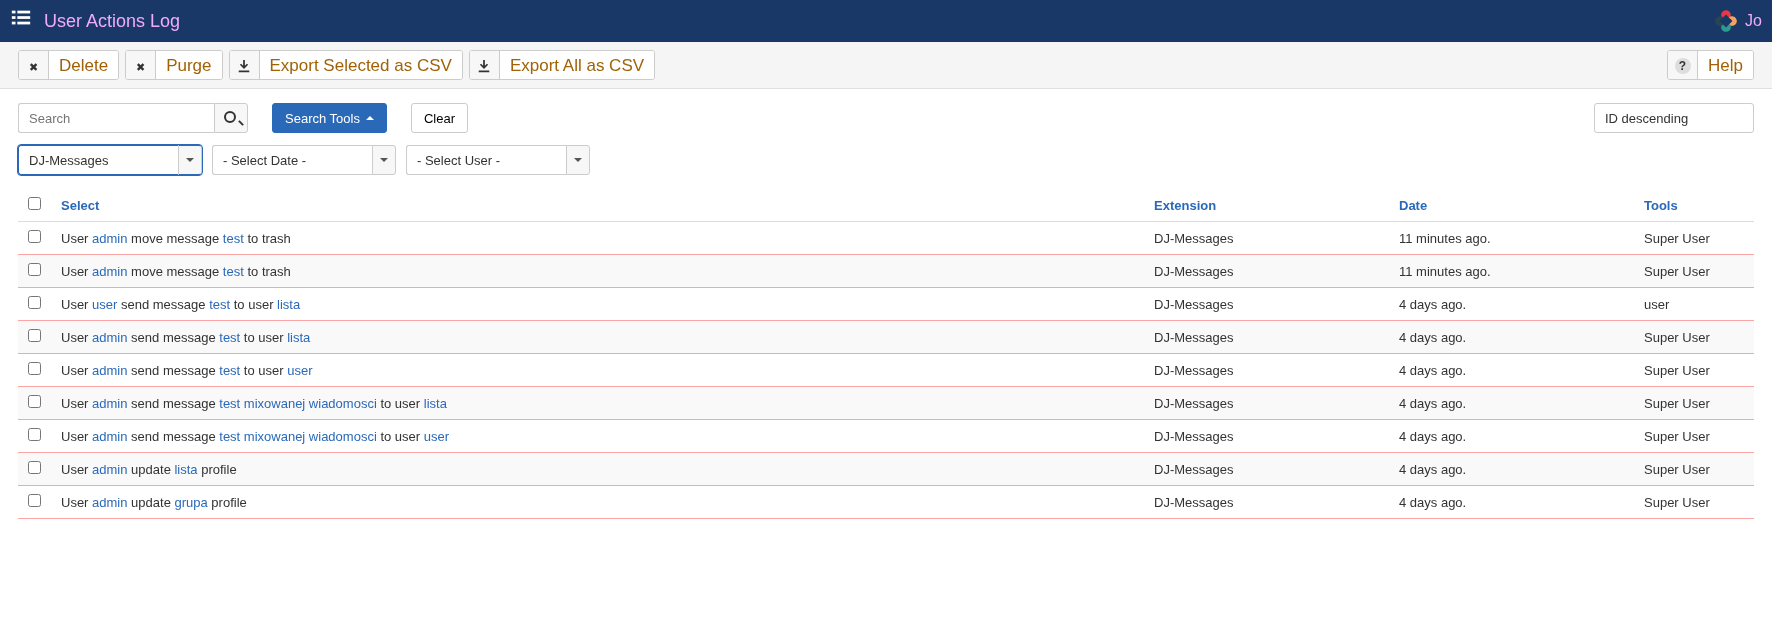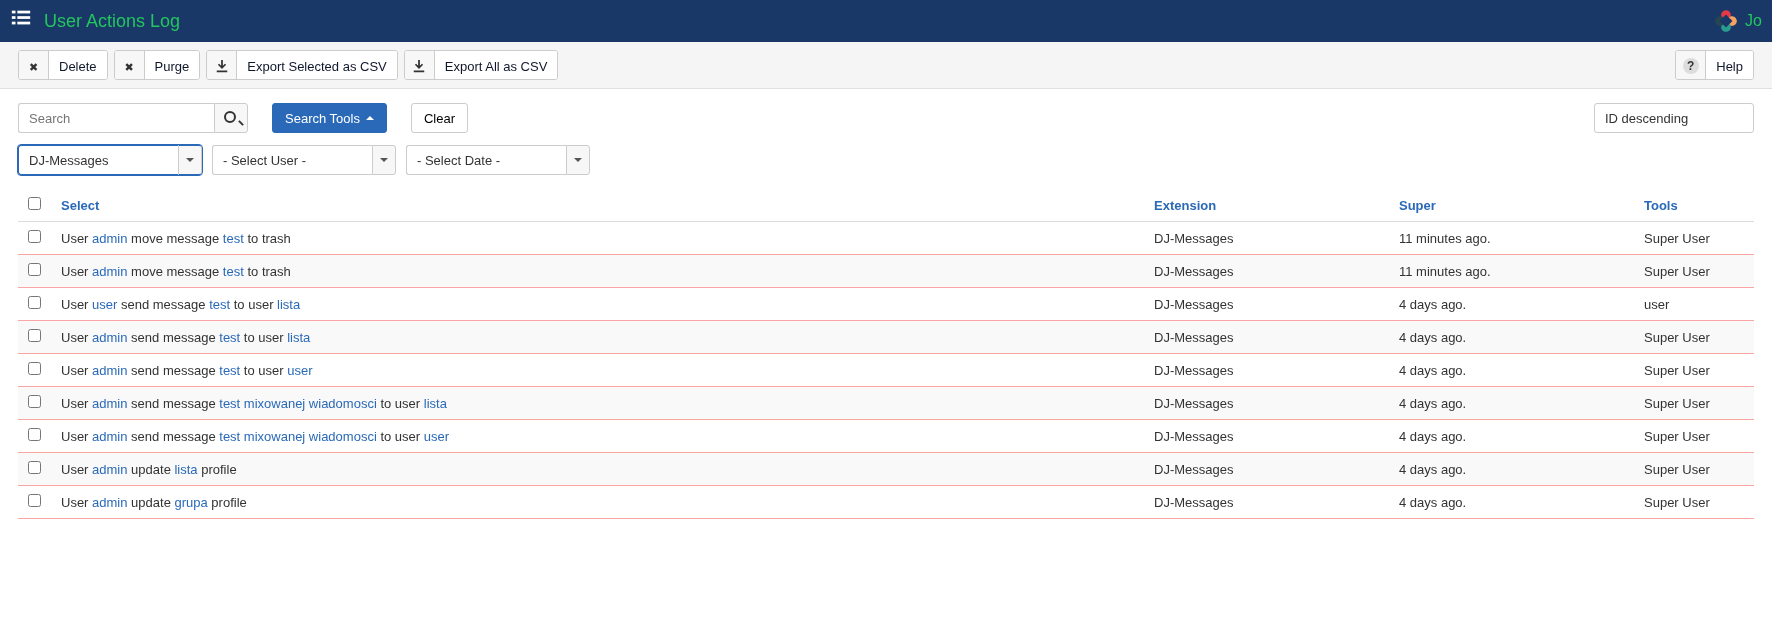--- a/index.html
+++ b/index.html
@@ -1,20 +1,20 @@
 <!DOCTYPE html>
 <html><head>
 <meta charset="utf-8">
 <style>
   * { box-sizing: border-box; margin: 0; padding: 0; }
   body { font-family: Arial, Helvetica, sans-serif; font-size: 13px; color: #333; background: #fff; }
   
   .header {
     background: #1a3867;
-    color: #22c55e;
+    color: #f0abfc;
     height: 42px;
     display: flex;
     align-items: center;
     padding: 0 10px;
     justify-content: space-between;
   }
   .header-left { display: flex; align-items: center; gap: 12px; }
   .menu-icon { font-size: 22px; cursor: pointer; }
   .page-title { font-size: 18px; font-weight: normal; }
   .header-right { display: flex; align-items: center; gap: 4px; font-size: 22px; }
@@ -32,22 +32,22 @@
   .toolbar-right { display: flex; gap: 6px; justify-content: center; }
   .btn {
     display: inline-flex;
     align-items: center;
     gap: 6px;
     background: #fff;
     border: 1px solid #ccc;
     border-radius: 3px;
     padding: 0 10px;
     height: 30px;
-    font-size: 13px;
-    color: #0f172a;
+    font-size: 17px;
+    color: #a16207;
     cursor: pointer;
   }
   .btn-icon-box {
     display: inline-flex;
     align-items: center;
     justify-content: center;
     width: 30px;
     height: 30px;
     background: #f7f7f7;
     border-right: 1px solid #ccc;
@@ -270,40 +270,40 @@
   </div>
 
   <div class="filter-row">
     <div class="combo combo-active">
       <span class="combo-text">DJ-Messages</span>
       <span class="combo-btn">
           <span class="caret-down-dark"></span>
         </span>
     </div>
     <div class="combo">
-      <span class="combo-text">- Select User -</span>
+      <span class="combo-text">- Select Date -</span>
       <span class="combo-btn">
           <span class="caret-down-dark"></span>
         </span>
     </div>
     <div class="combo">
-      <span class="combo-text">- Select Date -</span>
+      <span class="combo-text">- Select User -</span>
       <span class="combo-btn">
           <span class="caret-down-dark"></span>
         </span>
     </div>
   </div>
 
   <table>
     <thead>
       <tr>
         <th class="check-col"><input type="checkbox" style=""></th>
         <th>Select</th>
         <th style="width:245px">Extension</th>
-        <th style="width:245px">Super</th>
+        <th style="width:245px">Date</th>
         <th style="width:120px">Tools</th>
       </tr>
     </thead>
     <tbody id="table-body">
         <tr>
           <td><input type="checkbox" style=""></td>
           <td>User <span class="link">admin</span> move message <span class="link">test</span> to trash</td>
           <td>DJ-Messages</td>
           <td>11 minutes ago.</td>
           <td>Super User</td>

